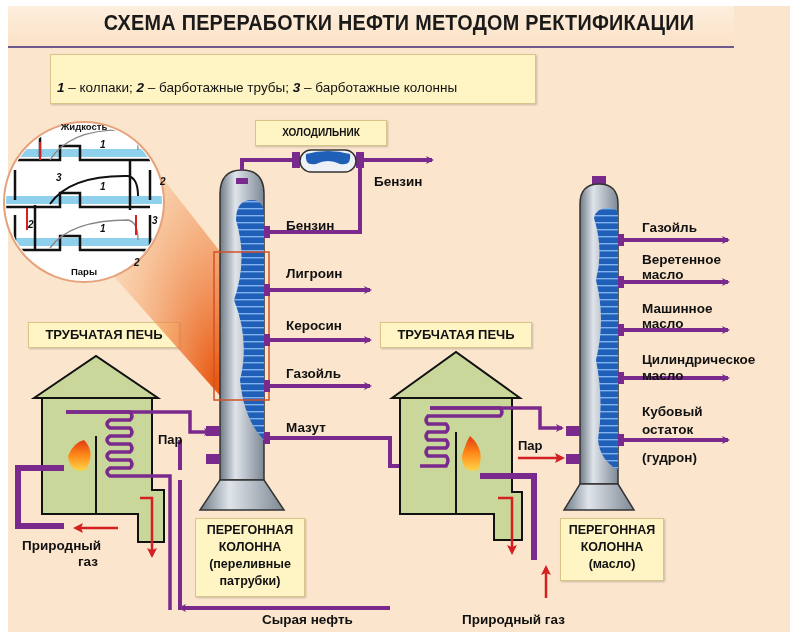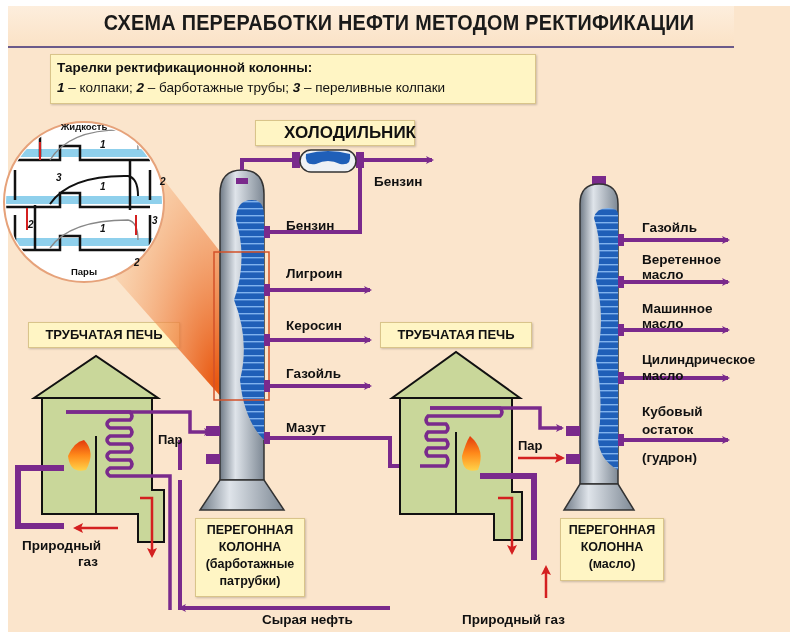--- a/index.html
+++ b/index.html
@@ -16,36 +16,35 @@
 </style>
 </head>
 <body>
 
 <div id="panel">
   <div id="titlebar">
     <div id="title">СХЕМА ПЕРЕРАБОТКИ НЕФТИ МЕТОДОМ РЕКТИФИКАЦИИ</div>
   </div>
 
   <div class="note">
-    <div class="l1">Тарелки ректификационной колонны:</div>
     <div class="l2">
       <b>1</b> – <span>колпаки</span>;
       <b>2</b> – <span>барботажные трубы</span>;
-      <b>3</b> – <span>переливные колпаки</span>
+      <b>3</b> – <span>барботажные колонны</span>
     </div>
   </div>
 
-  <div class="tag" style="left:247px;top:114px;width:130px;height:24px;font-size:17px;line-height:24px;padding-left:28px;">ХОЛОДИЛЬНИК</div>
+  <div class="tag" style="left:247px;top:114px;width:130px;height:24px;font-size:10px;line-height:24px;">ХОЛОДИЛЬНИК</div>
   <div class="tag" style="left:20px;top:316px;width:150px;height:24px;font-size:13px;line-height:24px;">ТРУБЧАТАЯ ПЕЧЬ</div>
   <div class="tag" style="left:372px;top:316px;width:150px;height:24px;font-size:13px;line-height:24px;">ТРУБЧАТАЯ ПЕЧЬ</div>
 
   <div class="tag" style="left:187px;top:512px;width:108px;height:74px;font-size:12.5px;line-height:17px;padding-top:3px;">
     <div>ПЕРЕГОННАЯ</div>
     <div>КОЛОННА</div>
-    <div>(барботажные</div>
+    <div>(переливные</div>
     <div>патрубки)</div>
   </div>
   <div class="tag" style="left:552px;top:512px;width:102px;height:58px;font-size:12.5px;line-height:17px;padding-top:3px;">
     <div>ПЕРЕГОННАЯ</div>
     <div>КОЛОННА</div>
     <div>(масло)</div>
   </div>
 </div>
 
 <svg id="art" width="798" height="641" style="position:absolute;left:0;top:0;">

